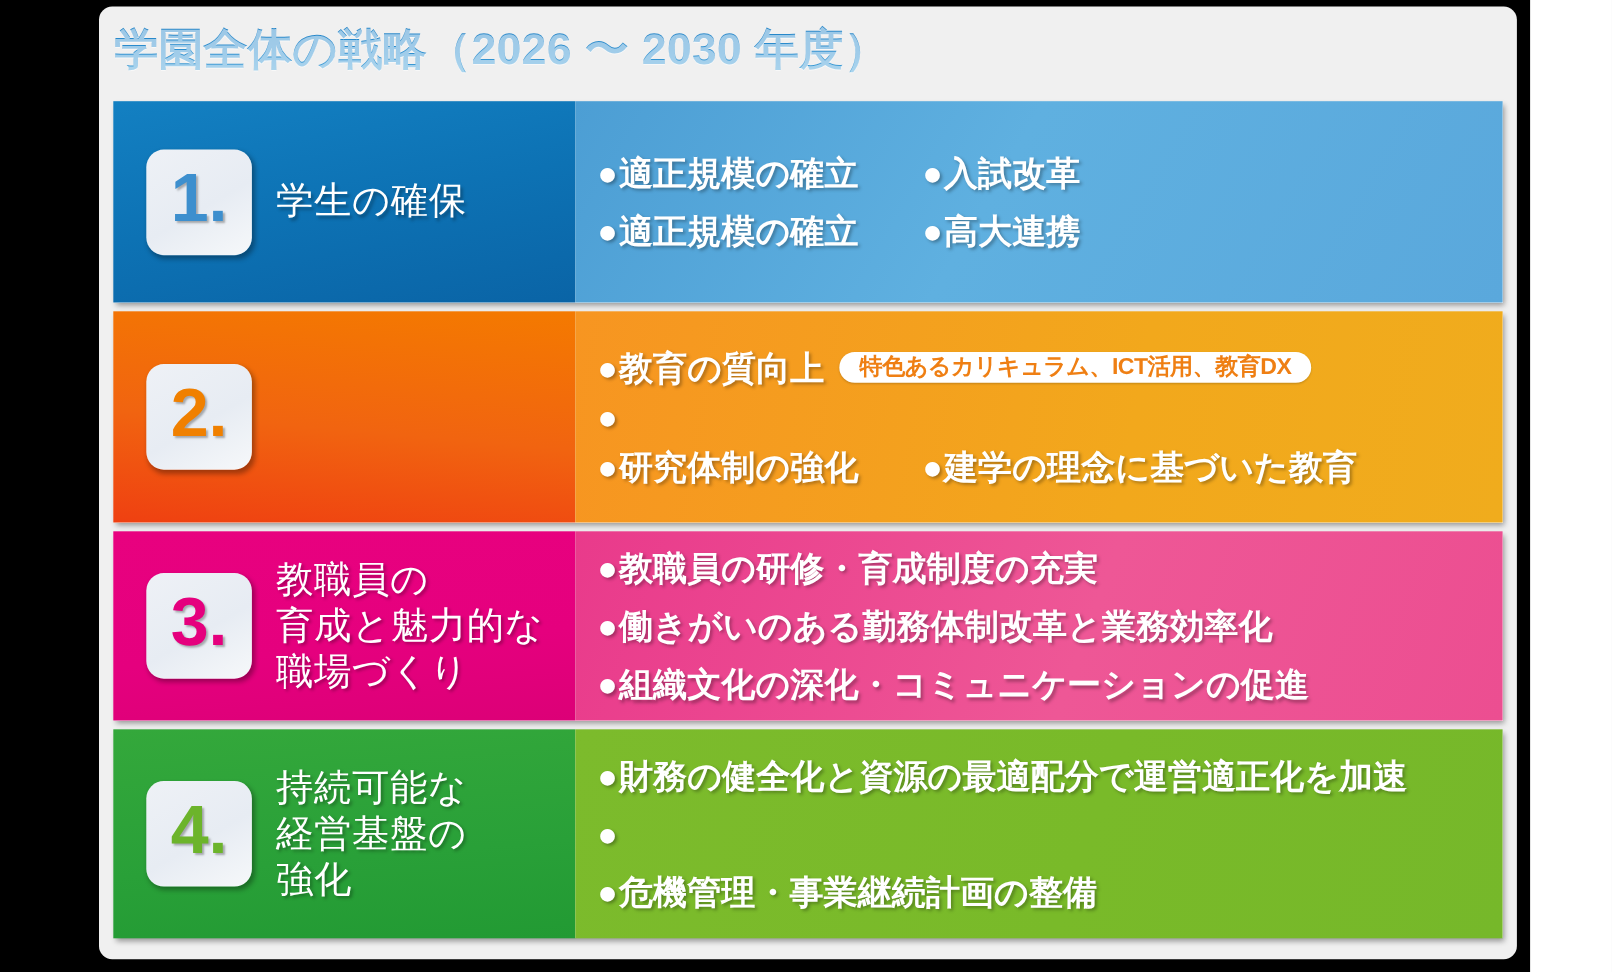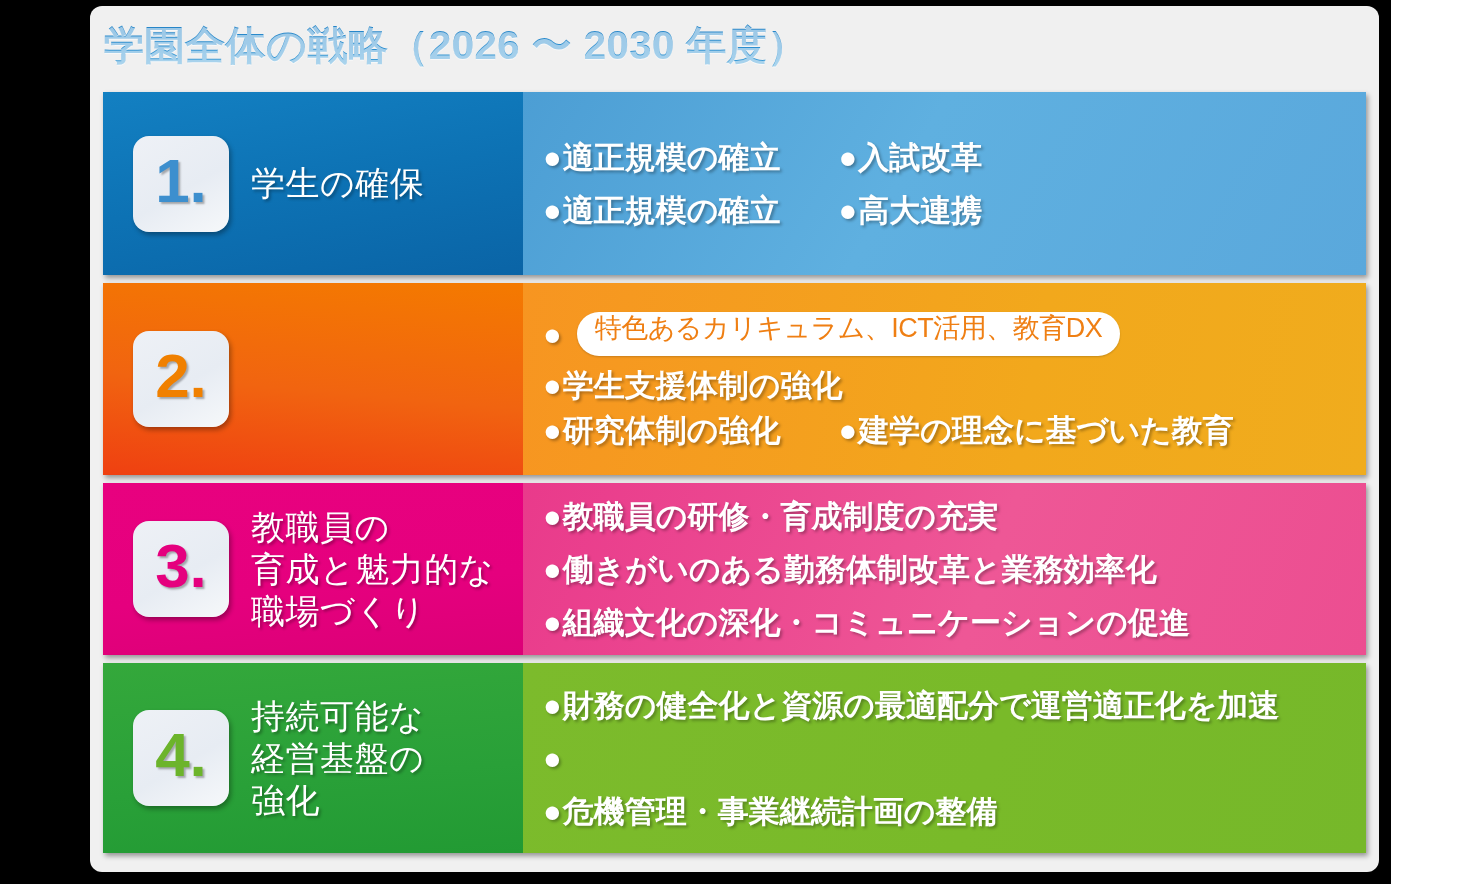--- a/index.html
+++ b/index.html
@@ -101,24 +101,24 @@
   }
   .bullet-line + .bullet-line { margin-top: 22px; }
   .bul { margin-right: 1px; }
   .b-item { margin-right: 0; font-family: Liberation Serif, serif; }
   .col2 { margin-left: 58px; }
 
   .pill {
     display: inline-block;
     background: #ffffff;
     border-radius: 999px;
-    padding: 3px 18px 14px 18px;
+    padding: 3px 18px 4px 18px;
     margin-left: 14px;
-    font-size: 27px;
-    font-weight: normal;
+    font-size: 21px;
+    font-weight: bold;
     letter-spacing: -0.5px;
     text-shadow: none;
     box-shadow: 0 1px 2px rgba(0,0,0,0.18);
     white-space: nowrap;
   }
 
   
   #row-1 { top: 86px; height: 183px; }
   #row-1 .row-left  { background: linear-gradient(170deg, #1380c2 0%, #0d72b4 50%, #0a64a6 100%); }
   #row-1 .row-right { background: linear-gradient(120deg, #4c9ed4 0%, #5fb0e0 45%, #5aa8dc 100%); }
@@ -173,25 +173,25 @@
       </div>
     </div>
 
     <div class="row" id="row-2">
       <div class="row-left">
         <div class="num-badge">2.</div>
       </div>
       <div class="row-right">
         <div class="bullet-line">
           <span class="bul">●</span>
+          <span class="b-item">教育の質向上</span>
           <span class="pill">特色あるカリキュラム、ICT活用、教育DX</span>
         </div>
         <div class="bullet-line">
           <span class="bul">●</span>
-          <span class="b-item">学生支援体制の強化</span>
         </div>
         <div class="bullet-line">
           <span class="bul">●</span>
           <span class="b-item">研究体制の強化</span>
           <span class="bul col2">●</span>
           <span class="b-item">建学の理念に基づいた教育</span>
         </div>
       </div>
     </div>
 

